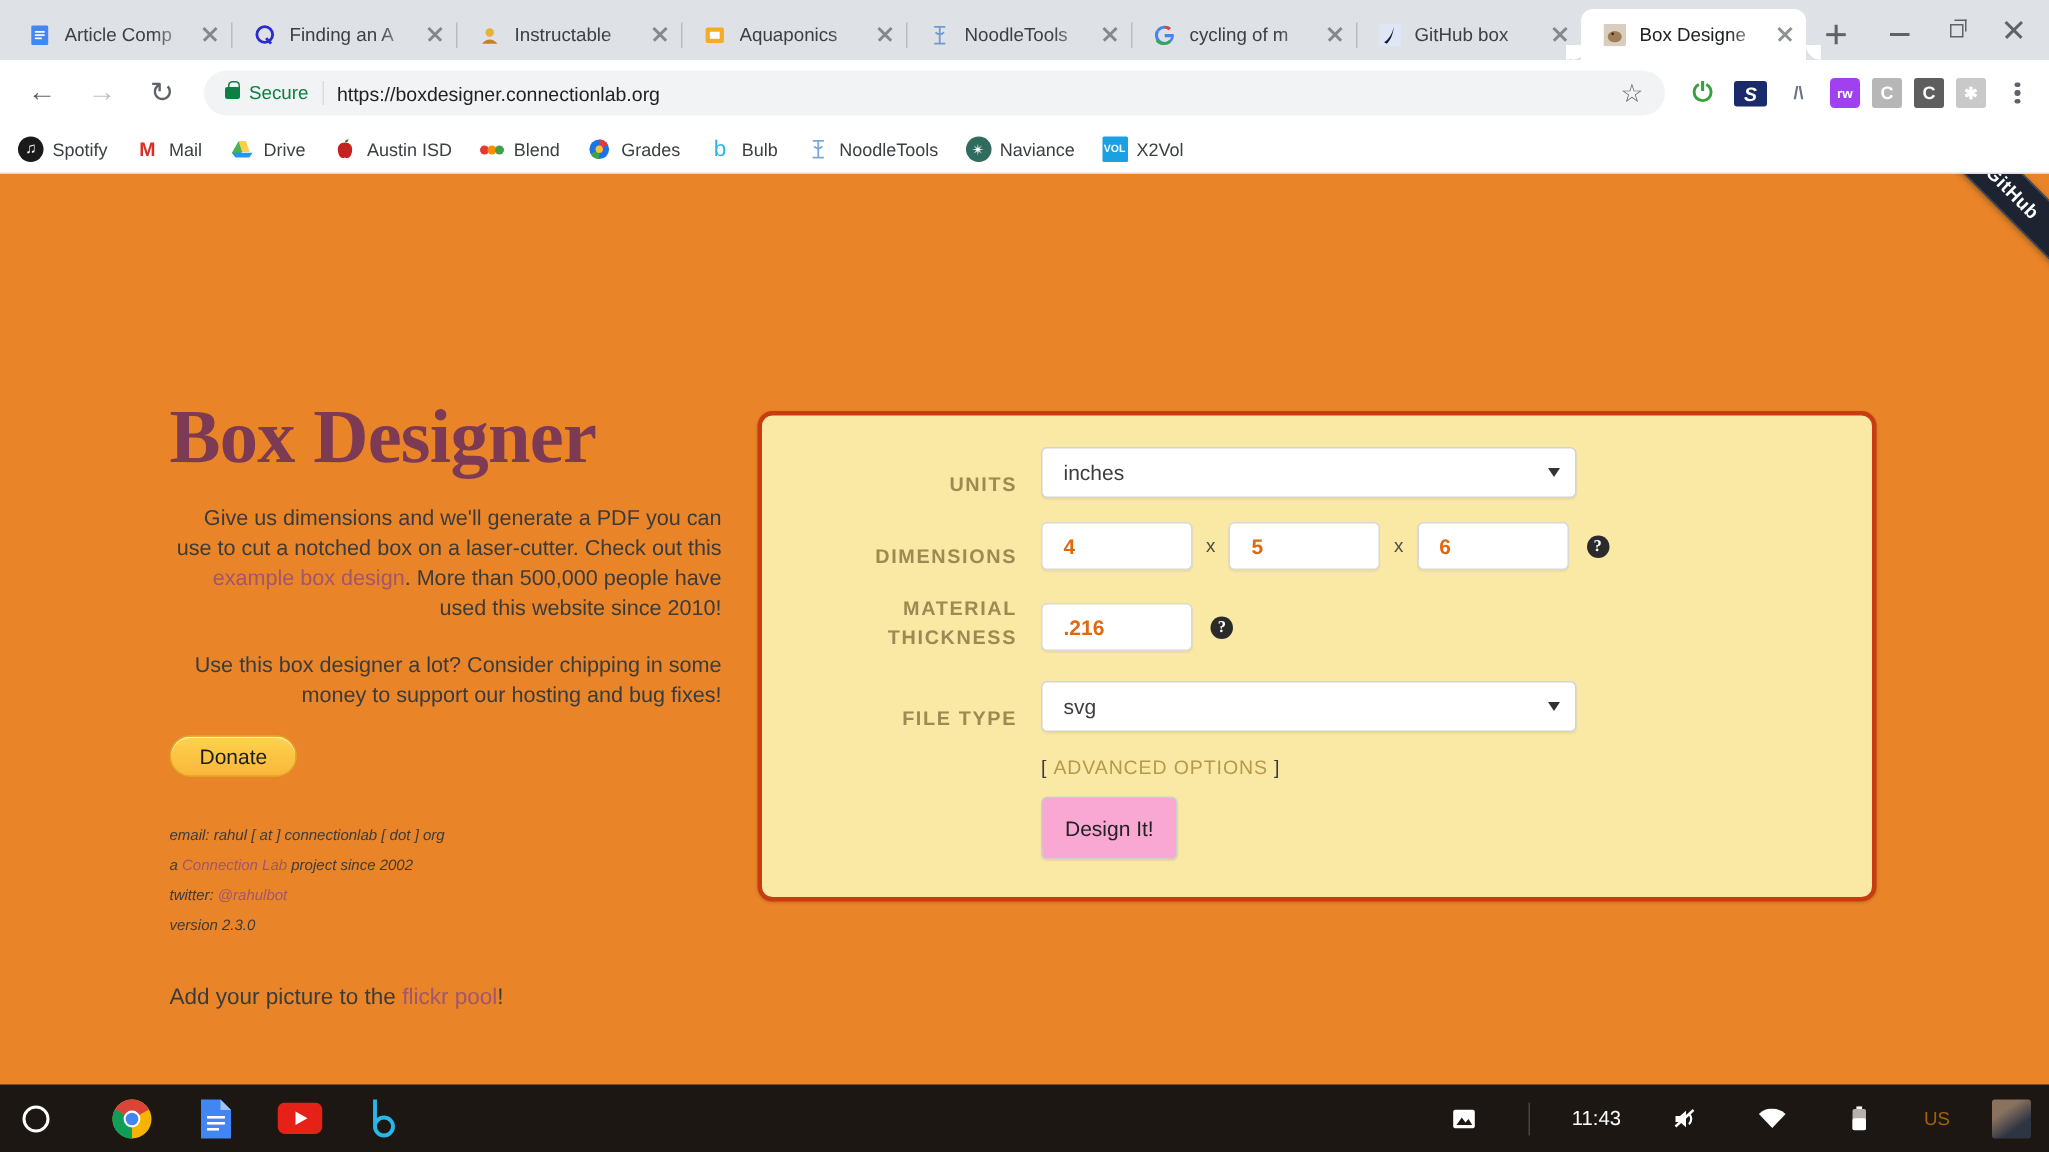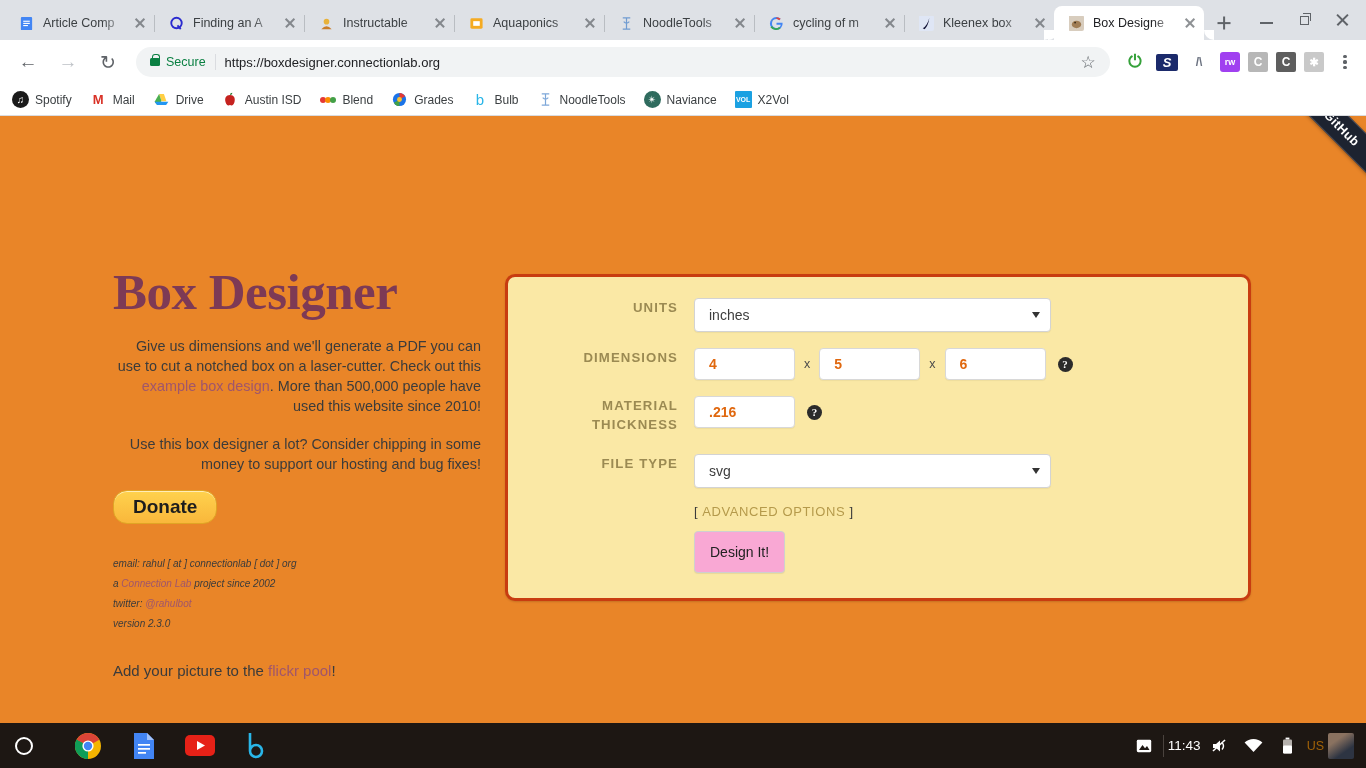--- a/index.html
+++ b/index.html
@@ -182,42 +182,42 @@
   }
   .para {
     font-size: 14.4px; line-height: 20px; color: #3b3b3b;
     margin-bottom: 18px;
     text-align: right;
   }
   .para a, .linky { color: #a0566b; text-decoration: none; }
   .donate {
     display: inline-block; background: linear-gradient(#ffd24d, #f9b73b);
     border: 1px solid #e0a524; border-radius: 14px;
-    padding: 5px 19px; font-size: 19px; font-weight: bold; color: #1d1d1d;
+    padding: 5px 19px; font-size: 14px; font-weight: normal; color: #1d1d1d;
     box-shadow: inset 0 1px 0 rgba(255,255,255,.6);
     margin-top: -2px;
   }
   .meta {
     margin-top: 30px; font-style: italic; font-size: 10px;
     line-height: 20px; color: #3b3b3b;
   }
   .meta a { color: #a0566b; text-decoration: none; }
   .flickr-line { margin-top: 28px; font-size: 15px; color: #3b3b3b; }
   .flickr-line a { color: #a0566b; text-decoration: none; }
 
   
   .panel {
     position: absolute; left: 505px; top: 158px;
     width: 746px; height: 327px;
     background: #fae8a5;
     border: 3px solid #c83c10;
     border-radius: 10px;
     box-shadow: 0 1px 2px rgba(0,0,0,.15);
   }
-  .row { display: flex; align-items: flex-start; margin-bottom: 16px; }
+  .row { display: flex; align-items: flex-end; margin-bottom: 16px; }
   .row:first-child { margin-top: 21px; }
   .lab {
     width: 186px; flex: 0 0 186px; text-align: right;
     padding-right: 16px;
     font-size: 13.2px; font-weight: bold; color: #9b8a52;
     letter-spacing: 1.1px; line-height: 19px;
   }
   .ctl { flex: 1 1 auto; display: flex; align-items: center; }
   .sel {
     width: 357px; height: 34px; background: #fff;
@@ -263,21 +263,21 @@
   }
   .launcher {
     width: 18px; height: 18px; border: 2px solid #fff;
     border-radius: 50%; margin-left: 15px;
   }
   .shelf-apps { display: flex; align-items: center; gap: 26px; margin-left: 40px; }
   .shelf-ico { width: 30px; height: 30px; position: relative;
     display:flex; align-items:center; justify-content:center; }
   .shelf-right {
     margin-left: auto; display: flex; align-items: center;
-    gap: 4px; padding-right: 12px; color: #fff;
+    gap: 28px; padding-right: 12px; color: #fff;
   }
   .tray-div { width: 1px; height: 22px; background: #4a433e; }
   .clock { font-size: 13.5px; color: #fff; }
   .tray-lab { font-size: 12.5px; color: #a16207; }
   .avatar-sm {
     width: 26px; height: 26px; border-radius: 2px;
     background: linear-gradient(145deg,#8a7260 30%,#2d3442 70%);
   }
 </style>
 </head>
@@ -361,21 +361,21 @@
       <span class="sep"></span>
     </div>
 
     <div class="tab">
       <span class="tab-fav">
         <svg width="15" height="15" viewBox="0 0 16 16">
             <rect width="16" height="16" fill="#dfe6f5"></rect>
             <path d="M4 13 Q9 10 11 2 Q10 10 6 14 Z" fill="#15173a"></path>
           </svg>
       </span>
-      <span class="tab-title">Kleenex box</span>
+      <span class="tab-title">GitHub box</span>
       <span class="tab-close"></span>
       <span class="sep"></span>
     </div>
 
     <div class="tab active">
       <span class="tab-fav">
         <svg width="15" height="15" viewBox="0 0 16 16">
             <rect width="16" height="16" fill="#d8cdbe"></rect>
             <ellipse cx="8" cy="9" rx="5" ry="4" fill="#a07d55"></ellipse>
             <circle cx="6.5" cy="7" r="1" fill="#3a2b1c"></circle>

